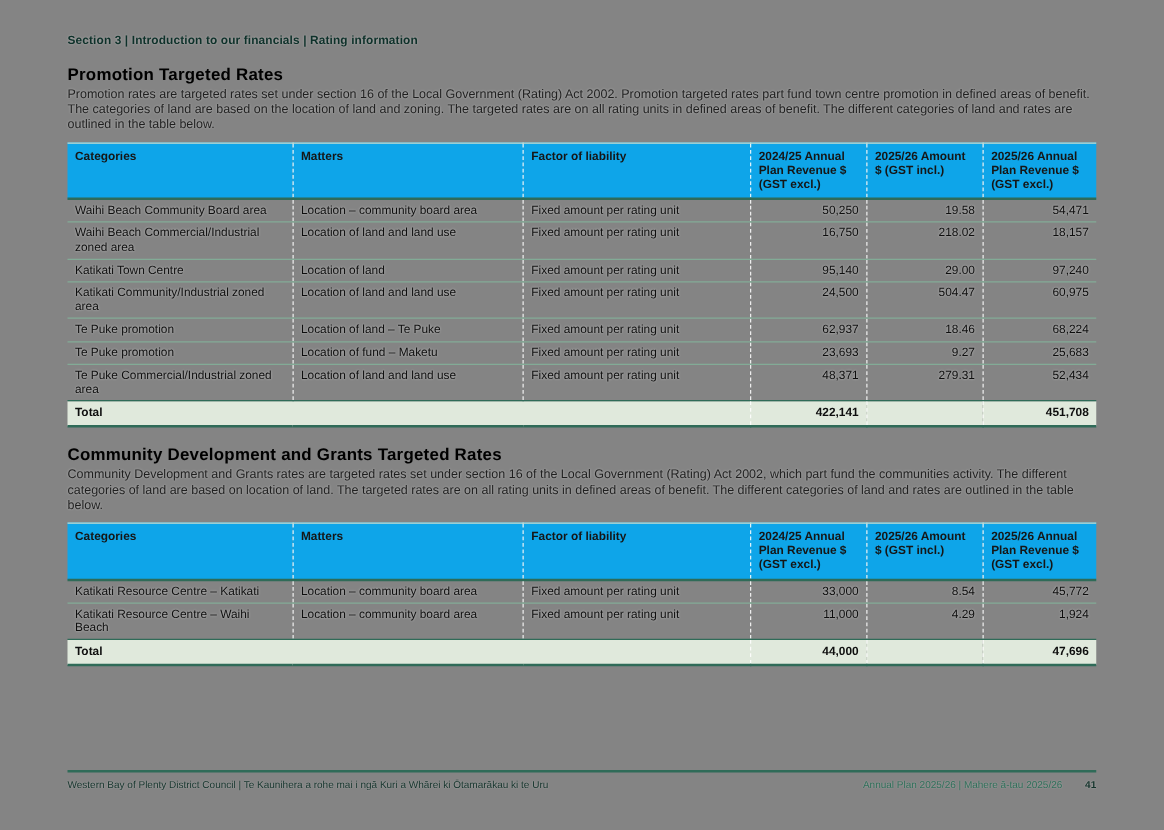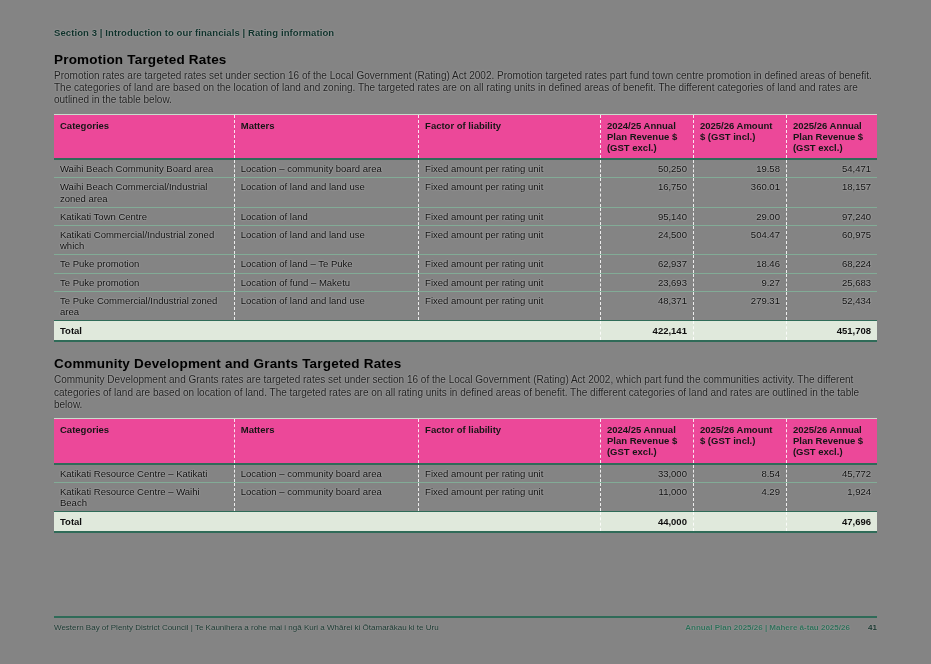--- a/index.html
+++ b/index.html
@@ -25,21 +25,21 @@
     margin:0 0 7px 0;
     text-shadow:0 0 2px rgba(255,255,255,.45);
   }
   table.rates-table{
     width:100%;border-collapse:collapse;table-layout:fixed;
     font-size:9.5px;margin-bottom:6px;
   }
   col.c-cat{width:21.9%} col.c-mat{width:22.4%} col.c-fac{width:22.1%}
   col.c-n1{width:11.3%} col.c-n2{width:11.3%} col.c-n3{width:11.0%}
   .rates-table th{
-    background:#ec4899;color:#161616;font-weight:bold;
+    background:#0ea5e9;color:#161616;font-weight:bold;
     text-align:left;vertical-align:top;
     padding:5px 6px;line-height:1.18;font-size:9.5px;
   }
   .rates-table td{
     padding:3px 6px;color:#0e0e0e;line-height:1.18;vertical-align:top;
     text-shadow:0 0 2px rgba(255,255,255,.55);
   }
   .rates-table th+th,.rates-table td+td{border-left:1px dashed rgba(255,255,255,.85);}
   .rates-table thead tr{border-top:1px solid #c9dccd;border-bottom:2px solid #2f6b58;}
   .rates-table tbody tr+tr{border-top:1px solid #82ab96;}
@@ -50,21 +50,21 @@
   .rates-table tfoot td{font-weight:bold;text-shadow:none;padding:4px 6px;color:#0e0e0e;}
   .rates-table .num{text-align:right;}
   .page-footer{
     position:absolute;left:54px;right:54px;top:616px;
     border-top:2px solid #2f6b58;padding-top:5px;
     display:flex;justify-content:space-between;align-items:center;
     font-size:8px;color:#14332b;
     text-shadow:0 0 1.5px rgba(255,255,255,.35);
   }
   .footer-right-group{white-space:nowrap;}
-  .footer-right{color:#2e6e58;font-weight:bold;}
+  .footer-right{color:#2e6e58;font-weight:normal;}
   .page-number{color:#14332b;font-weight:bold;margin-left:16px;}
 </style>
 </head>
 <body>
 
 <div class="content">
   <div class="page-header">Section 3 | Introduction to our financials | Rating information</div>
   <div id="sections">
   <section class="rate-section">
     <h2 class="section-title">Promotion Targeted Rates</h2>
@@ -95,33 +95,33 @@
               <td>Fixed amount per rating unit</td>
               <td class="num">50,250</td>
               <td class="num">19.58</td>
               <td class="num">54,471</td>
             </tr>
             <tr>
               <td>Waihi Beach Commercial/Industrial zoned area</td>
               <td>Location of land and land use</td>
               <td>Fixed amount per rating unit</td>
               <td class="num">16,750</td>
-              <td class="num">360.01</td>
+              <td class="num">218.02</td>
               <td class="num">18,157</td>
             </tr>
             <tr>
               <td>Katikati Town Centre</td>
               <td>Location of land</td>
               <td>Fixed amount per rating unit</td>
               <td class="num">95,140</td>
               <td class="num">29.00</td>
               <td class="num">97,240</td>
             </tr>
             <tr>
-              <td>Katikati Commercial/Industrial zoned which</td>
+              <td>Katikati Community/Industrial zoned area</td>
               <td>Location of land and land use</td>
               <td>Fixed amount per rating unit</td>
               <td class="num">24,500</td>
               <td class="num">504.47</td>
               <td class="num">60,975</td>
             </tr>
             <tr>
               <td>Te Puke promotion</td>
               <td>Location of land – Te Puke</td>
               <td>Fixed amount per rating unit</td>

